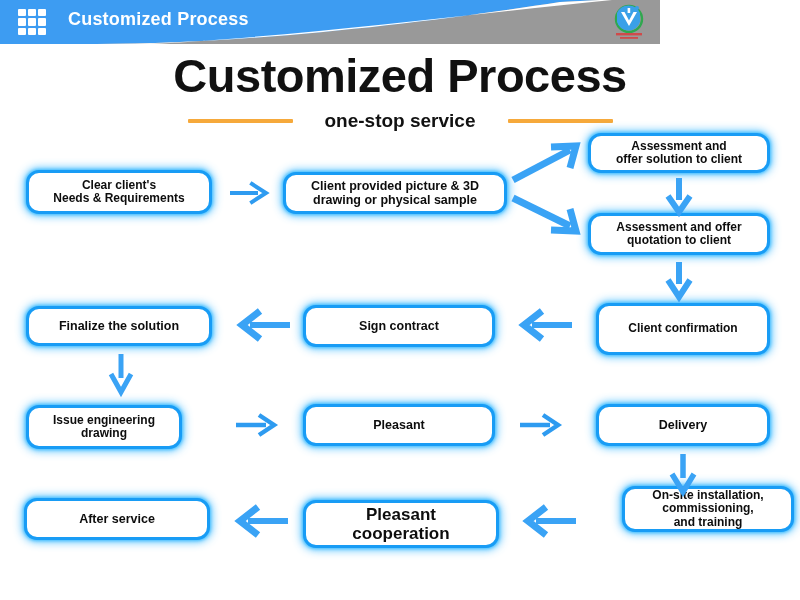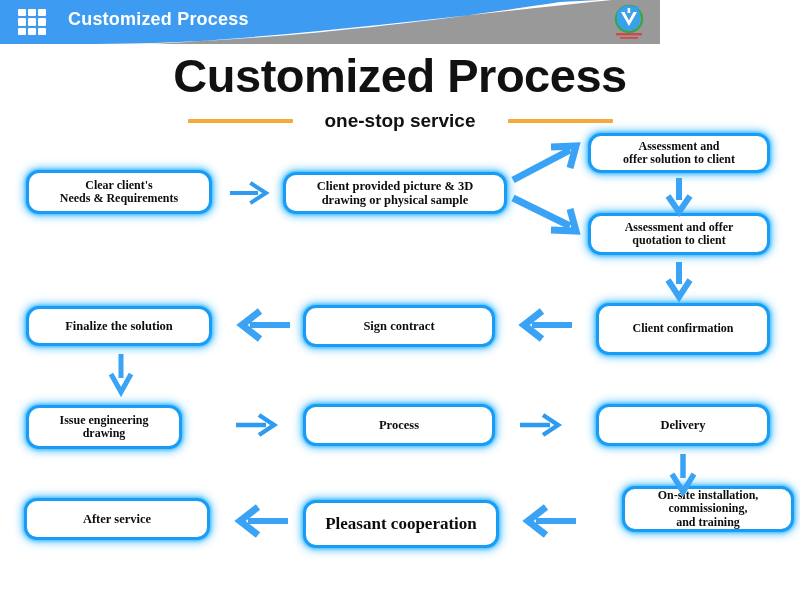--- a/index.html
+++ b/index.html
@@ -110,21 +110,20 @@
     box-shadow: 0 0 9px 2px rgba(60,185,255,0.85),
                 0 0 3px 1px rgba(80,200,255,0.9);
     display: flex;
     align-items: center;
     justify-content: center;
     text-align: center;
     color: #0d0d0d;
     font-weight: bold;
     line-height: 1.12;
     padding: 2px 16px;
-    font-family: Liberation Serif, serif;
   }
 
   
   .arrow {
     position: absolute;
   }
   .arrow svg { display: block; overflow: visible; }
 </style>
 </head>
 <body>
@@ -178,21 +177,21 @@
 <div class="flow-box" style="left:588px; top:213px; width:182px; height:42px; font-size:12px;">Assessment and offer<br>quotation to client</div>
 
 <div class="flow-box" style="left:596px; top:303px; width:174px; height:52px; font-size:12px;">Client confirmation</div>
 
 <div class="flow-box" style="left:303px; top:305px; width:192px; height:42px; font-size:12.5px;">Sign contract</div>
 
 <div class="flow-box" style="left:26px;  top:306px; width:186px; height:40px; font-size:12.5px;">Finalize the solution</div>
 
 <div class="flow-box" style="left:26px;  top:405px; width:156px; height:44px; font-size:12px;">Issue engineering<br>drawing</div>
 
-<div class="flow-box" style="left:303px; top:404px; width:192px; height:42px; font-size:12.5px;">Process</div>
+<div class="flow-box" style="left:303px; top:404px; width:192px; height:42px; font-size:12.5px;">Pleasant</div>
 
 <div class="flow-box" style="left:596px; top:404px; width:174px; height:42px; font-size:12.5px;">Delivery</div>
 
 <div class="flow-box" style="left:598px; top:486px; width:172px; height:46px; font-size:12px;margin-left:24px;">On-site installation,<br>commissioning,<br>and training</div>
 
 <div class="flow-box" style="left:303px; top:500px; width:196px; height:48px; font-size:17px;">Pleasant cooperation</div>
 
 <div class="flow-box" style="left:24px;  top:498px; width:186px; height:42px; font-size:12.5px;">After service</div>
 
 <div class="arrow" style="left:228px; top:180px;">

